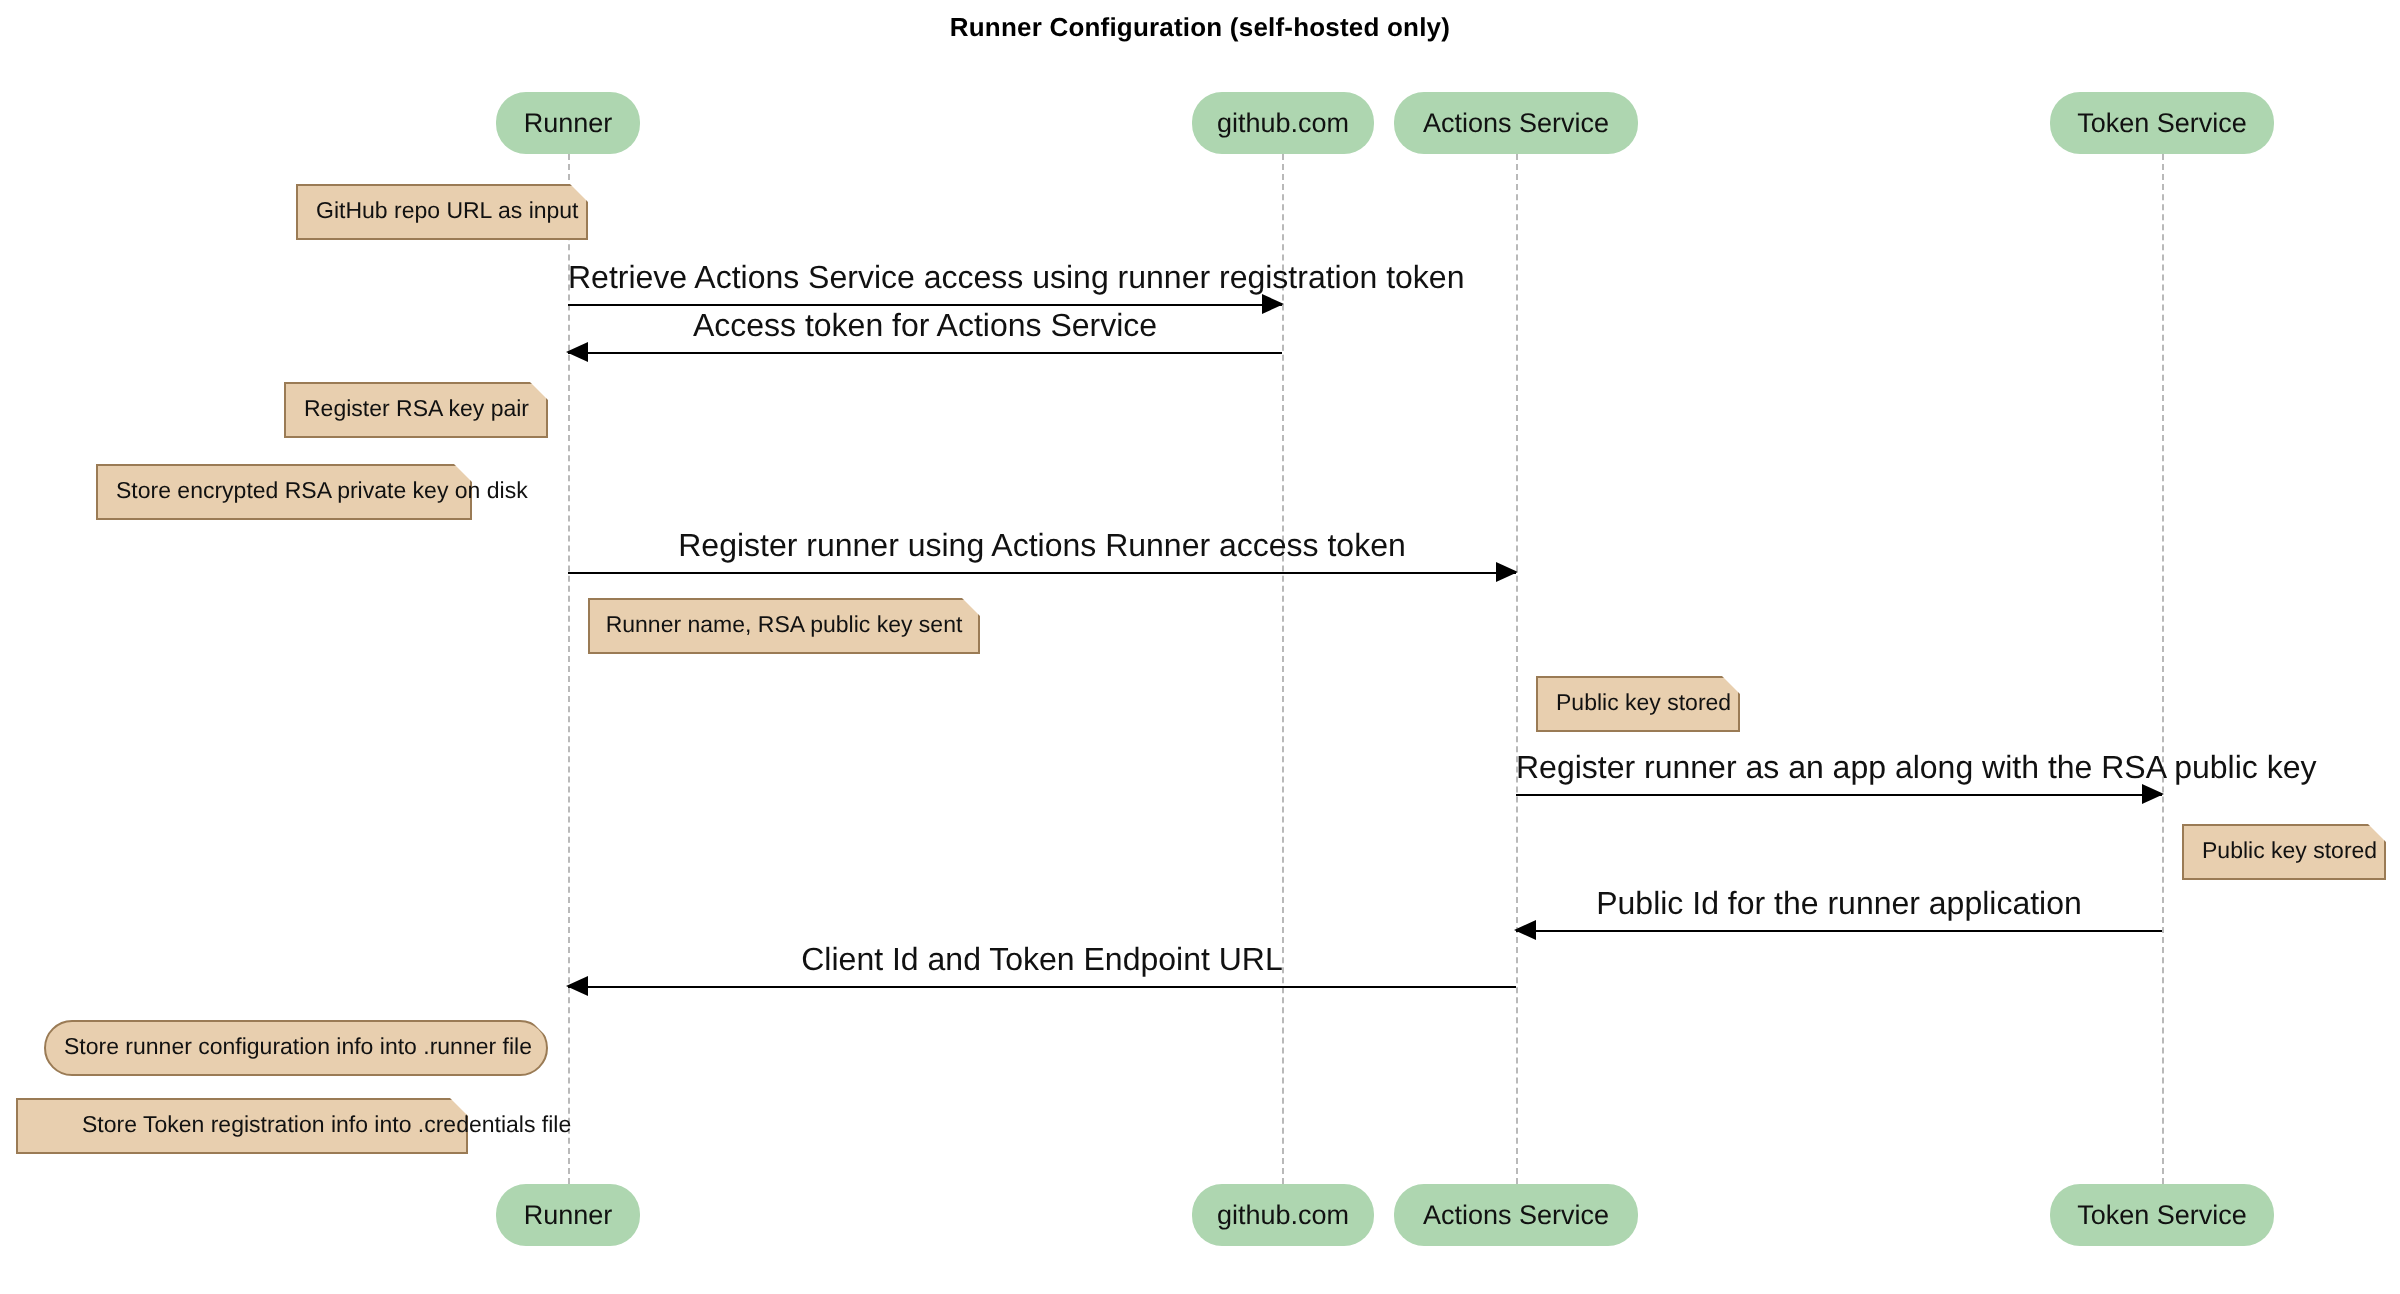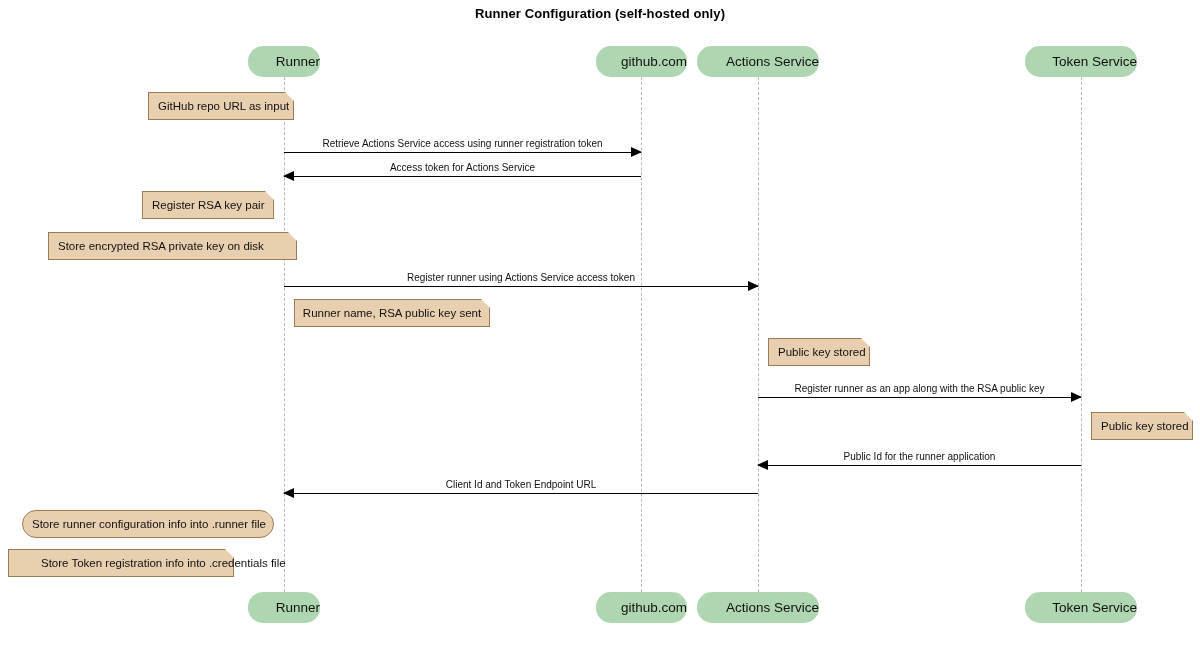--- a/index.html
+++ b/index.html
@@ -25,21 +25,21 @@
   
   .actor{
     position:absolute;
     height:31px;
     background:#aed6b0;
     border-radius:15px;
     color:#111;
     font-size:13.5px;
     display:flex;
     align-items:center;
-    justify-content:flex-end;
+    justify-content:center;
     box-sizing:border-box;
     white-space:nowrap;
   }
 
   
   .lifeline{
     position:absolute;
     width:0;
     border-left:1px dashed #b9b9b9;
   }
@@ -60,21 +60,21 @@
     border-top:5.5px solid transparent;
     border-bottom:5.5px solid transparent;
   }
   .msg.right .head{ right:-1px; border-left:11px solid #000; }
   .msg.left  .head{ left:-1px;  border-right:11px solid #000; }
   .msg .label{
     position:absolute;
     bottom:3px;
     left:0;width:100%;
     text-align:center;
-    font-size:10px;
+    font-size:16px;
     color:#111;
     white-space:nowrap;
   }
 
   
   .note{
     position:absolute;
     background:#e8cfaf;
     border:1px solid #9a7b55;
     box-sizing:border-box;
@@ -144,21 +144,21 @@
         <div class="label">Retrieve Actions Service access using runner registration token</div>
       </div>
       <div class="msg left" style="left: 284px; top: 176px; width: 357px;">
         <div class="line"></div>
         <div class="head"></div>
         <div class="label">Access token for Actions Service</div>
       </div>
       <div class="msg right" style="left: 284px; top: 286px; width: 474px;">
         <div class="line"></div>
         <div class="head"></div>
-        <div class="label">Register runner using Actions Service access token</div>
+        <div class="label">Register runner using Actions Runner access token</div>
       </div>
       <div class="msg right" style="left: 758px; top: 397px; width: 323px;">
         <div class="line"></div>
         <div class="head"></div>
         <div class="label">Register runner as an app along with the RSA public key</div>
       </div>
       <div class="msg left" style="left: 758px; top: 465px; width: 323px;">
         <div class="line"></div>
         <div class="head"></div>
         <div class="label">Public Id for the runner application</div>
@@ -173,21 +173,21 @@
       <div class="note" style="left: 128px; top: 92px; width: 146px; margin-left: 20px;">
         <span>GitHub repo URL as input</span>
         <span class="fold"></span>
         <span class="fold2"></span>
       </div>
       <div class="note" style="left: 142px; top: 191px; width: 132px;">
         <span>Register RSA key pair</span>
         <span class="fold"></span>
         <span class="fold2"></span>
       </div>
-      <div class="note" style="left: 48px; top: 232px; width: 249px; align-items: center;">
+      <div class="note" style="left: 48px; top: 232px; width: 188px; align-items: center;">
         <span>Store encrypted RSA private key on disk</span>
         <span class="fold"></span>
         <span class="fold2"></span>
       </div>
       <div class="note" style="left: 294px; top: 299px; width: 196px; justify-content: center;">
         <span>Runner name, RSA public key sent</span>
         <span class="fold"></span>
         <span class="fold2"></span>
       </div>
       <div class="note" style="left: 768px; top: 338px; width: 102px;">

